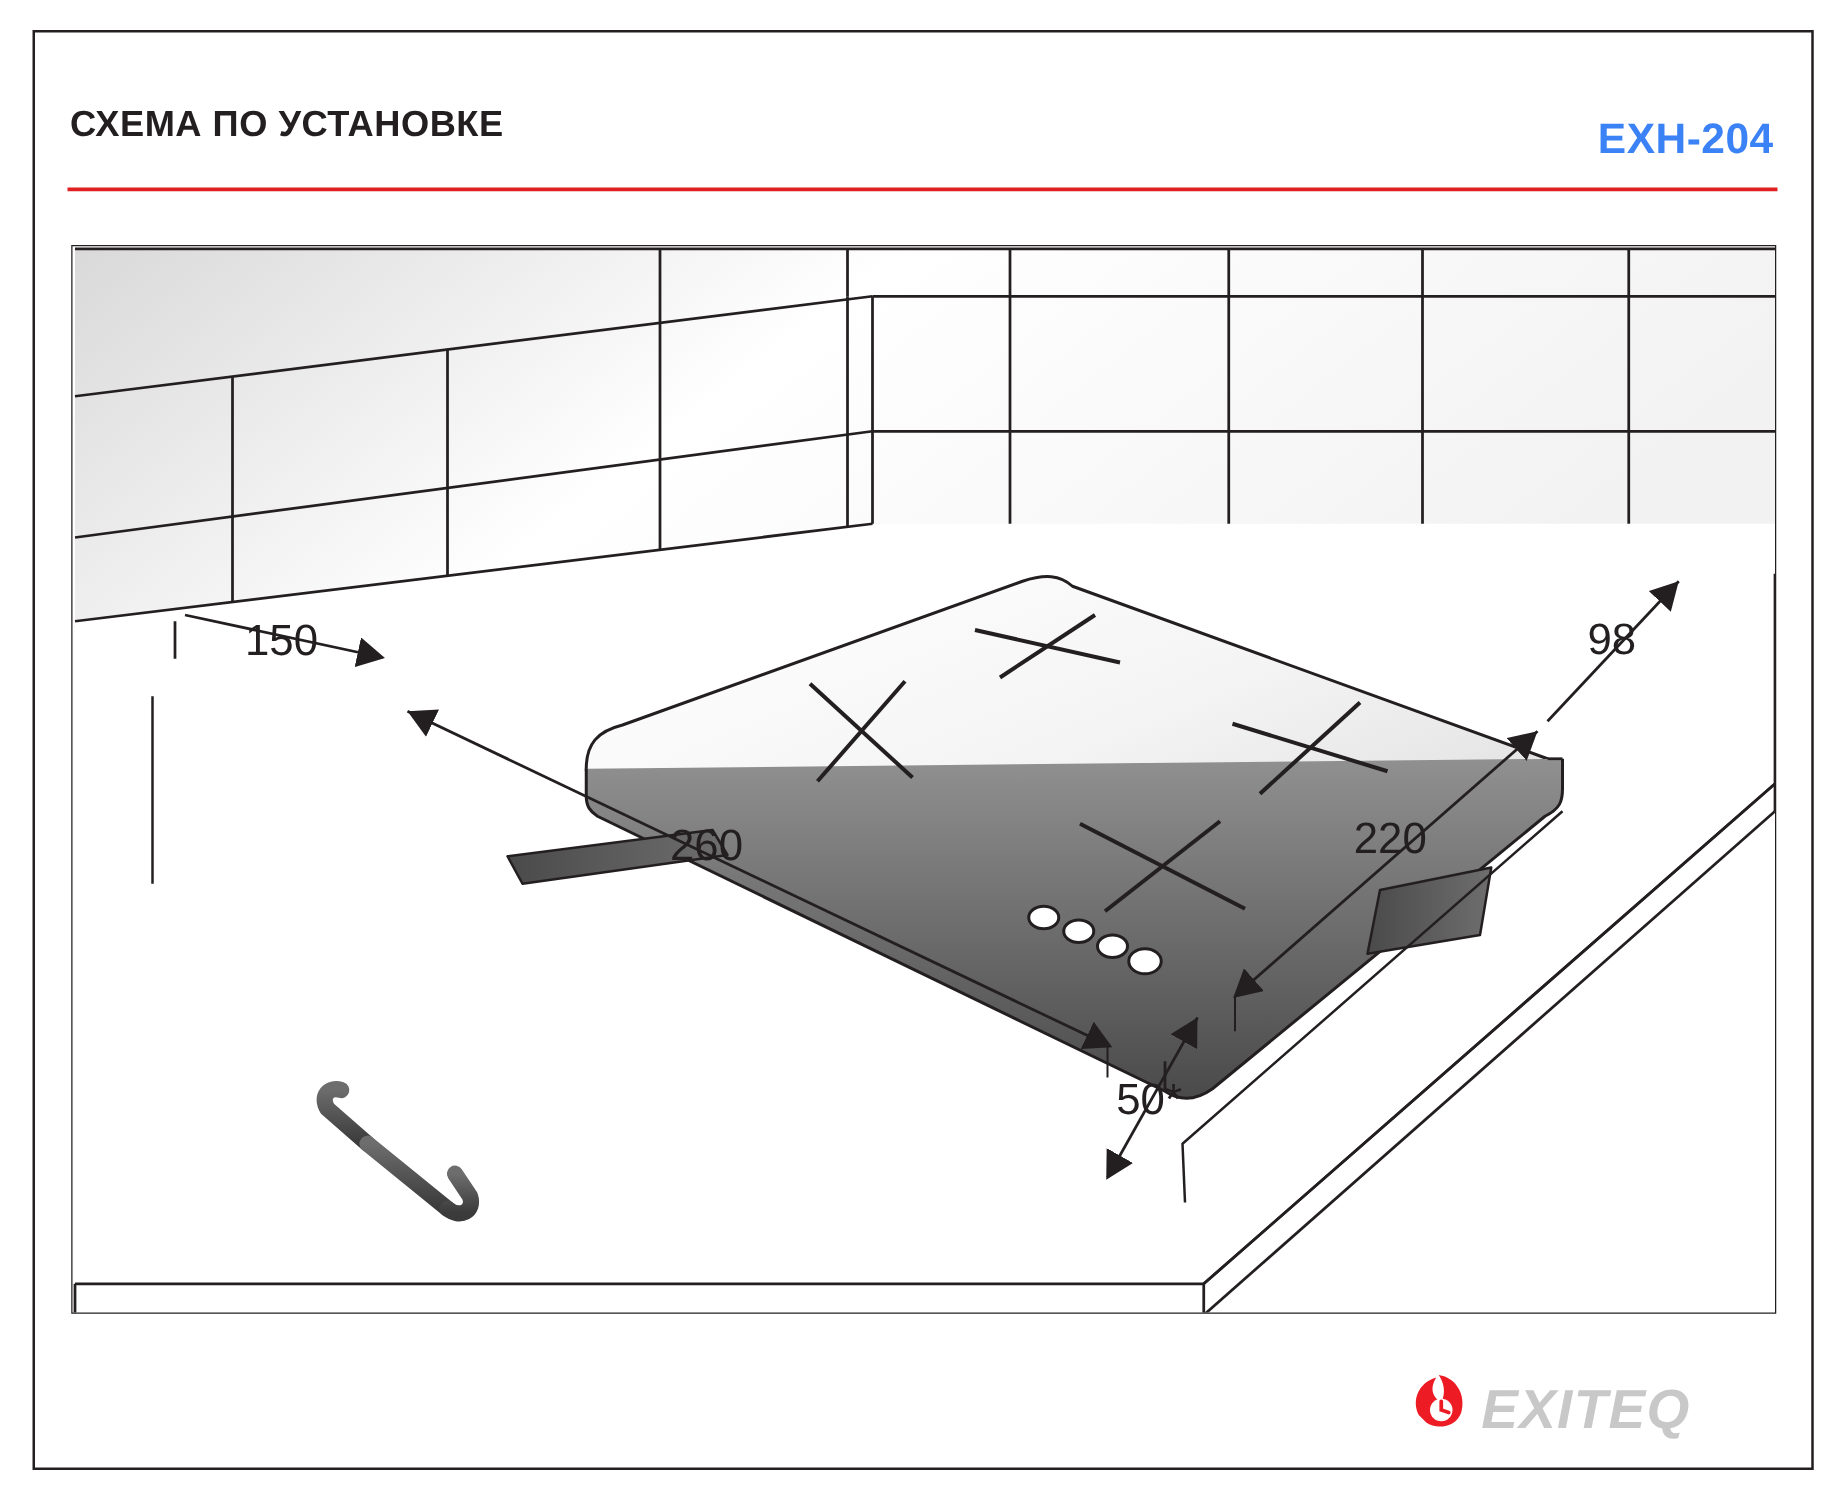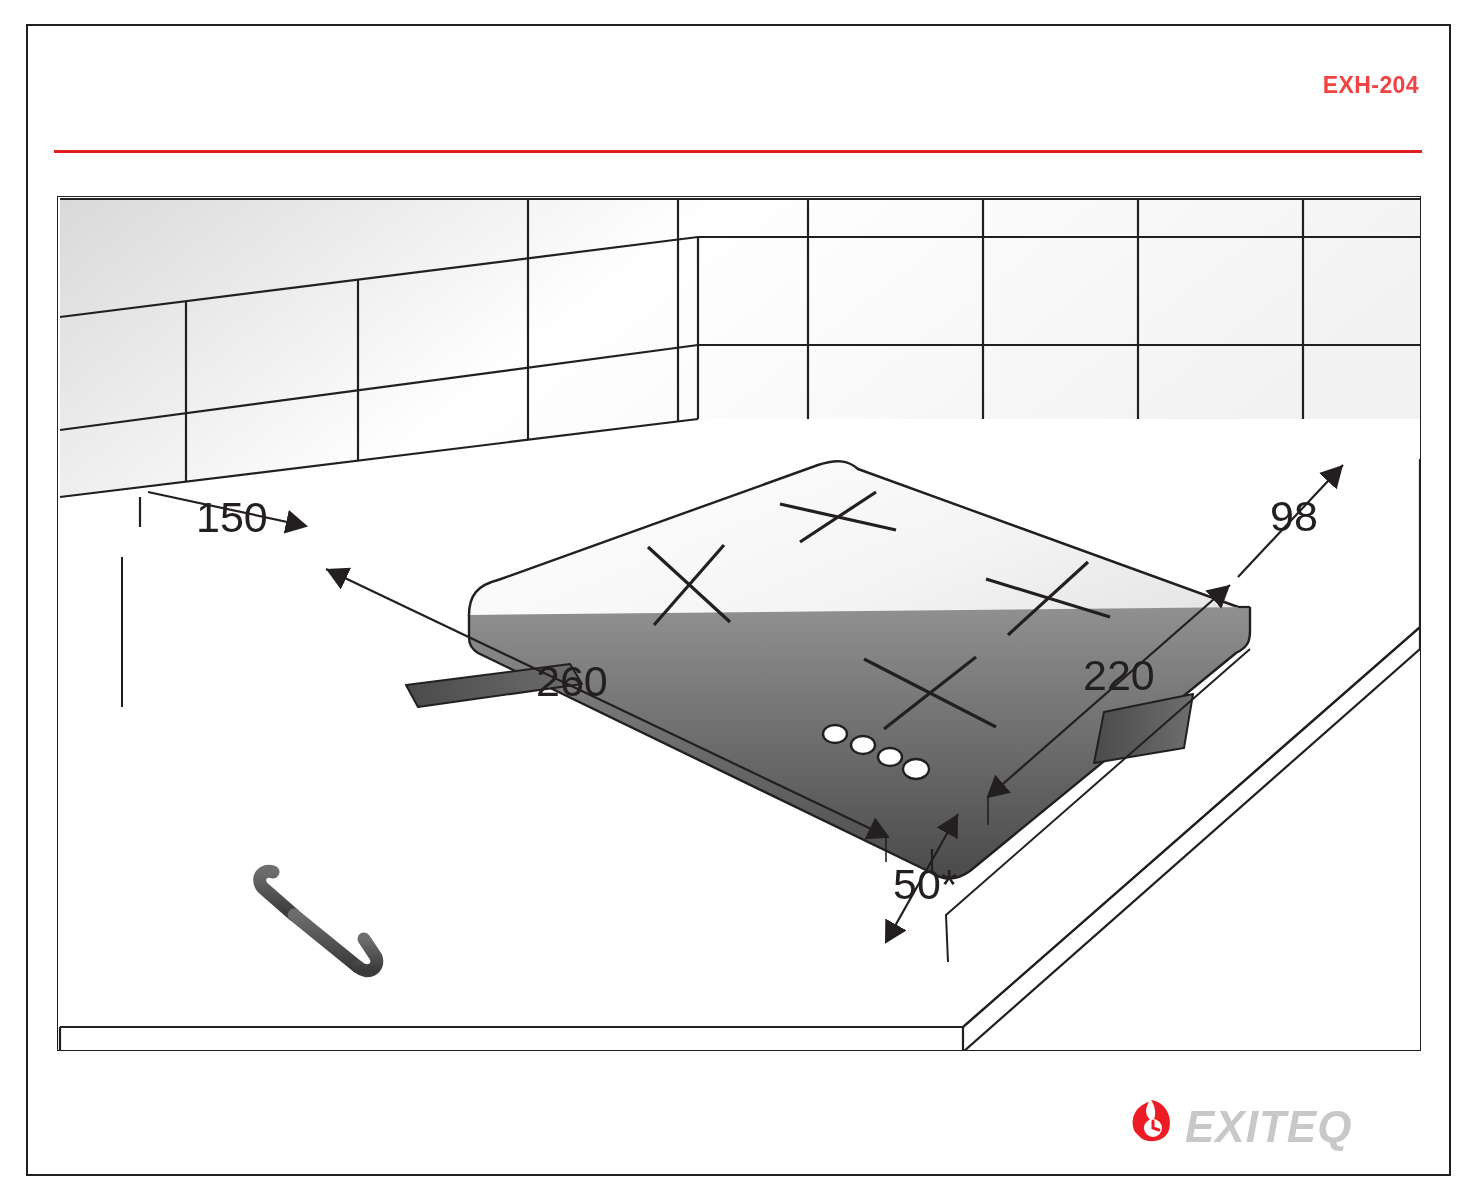--- a/index.html
+++ b/index.html
@@ -34,25 +34,25 @@
     top: 84px;
     font-size: 29px;
     font-weight: bold;
     letter-spacing: 0.4px;
     color: #231f20;
     white-space: nowrap;
   }
   .header-model {
     position: absolute;
     right: 58px;
-    top: 72px;
-    font-size: 23px;
+    top: 92px;
+    font-size: 34px;
     font-weight: bold;
     letter-spacing: 0.4px;
-    color: #ef4444;
+    color: #3b82f6;
     white-space: nowrap;
   }
   .header-rule {
     position: absolute;
     left: 54px;
     top: 150px;
     width: 1368px;
     height: 3px;
     background: #e02020;
   }
@@ -67,40 +67,41 @@
     overflow: hidden;
     background: #ffffff;
   }
   .diagram-svg {
     position: absolute;
     left: 0;
     top: 0;
   }
   .dim-label {
     position: absolute;
-    font-size: 43px;
+    font-size: 35px;
     font-weight: normal;
     color: #231f20;
     white-space: nowrap;
   }
   .logo {
     position: absolute;
     right: 60px;
     bottom: 46px;
     width: 290px;
     height: 62px;
   }
 </style>
 </head>
 <body>
 
 <div id="page">
 
   <div class="outer-frame"></div>
 
+  <div class="header-title">СХЕМА ПО УСТАНОВКЕ</div>
   <div class="header-model">EXH-204</div>
   <div class="header-rule"></div>
 
   <div class="diagram-box">
 
     <svg class="diagram-svg" width="1364" height="855" viewBox="0 0 1364 855">
       <defs>
         <linearGradient id="gradTile" x1="0" y1="0" x2="1" y2="0.3">
           <stop offset="0%" stop-color="#d9d9d9"></stop>
           <stop offset="45%" stop-color="#ffffff"></stop>

